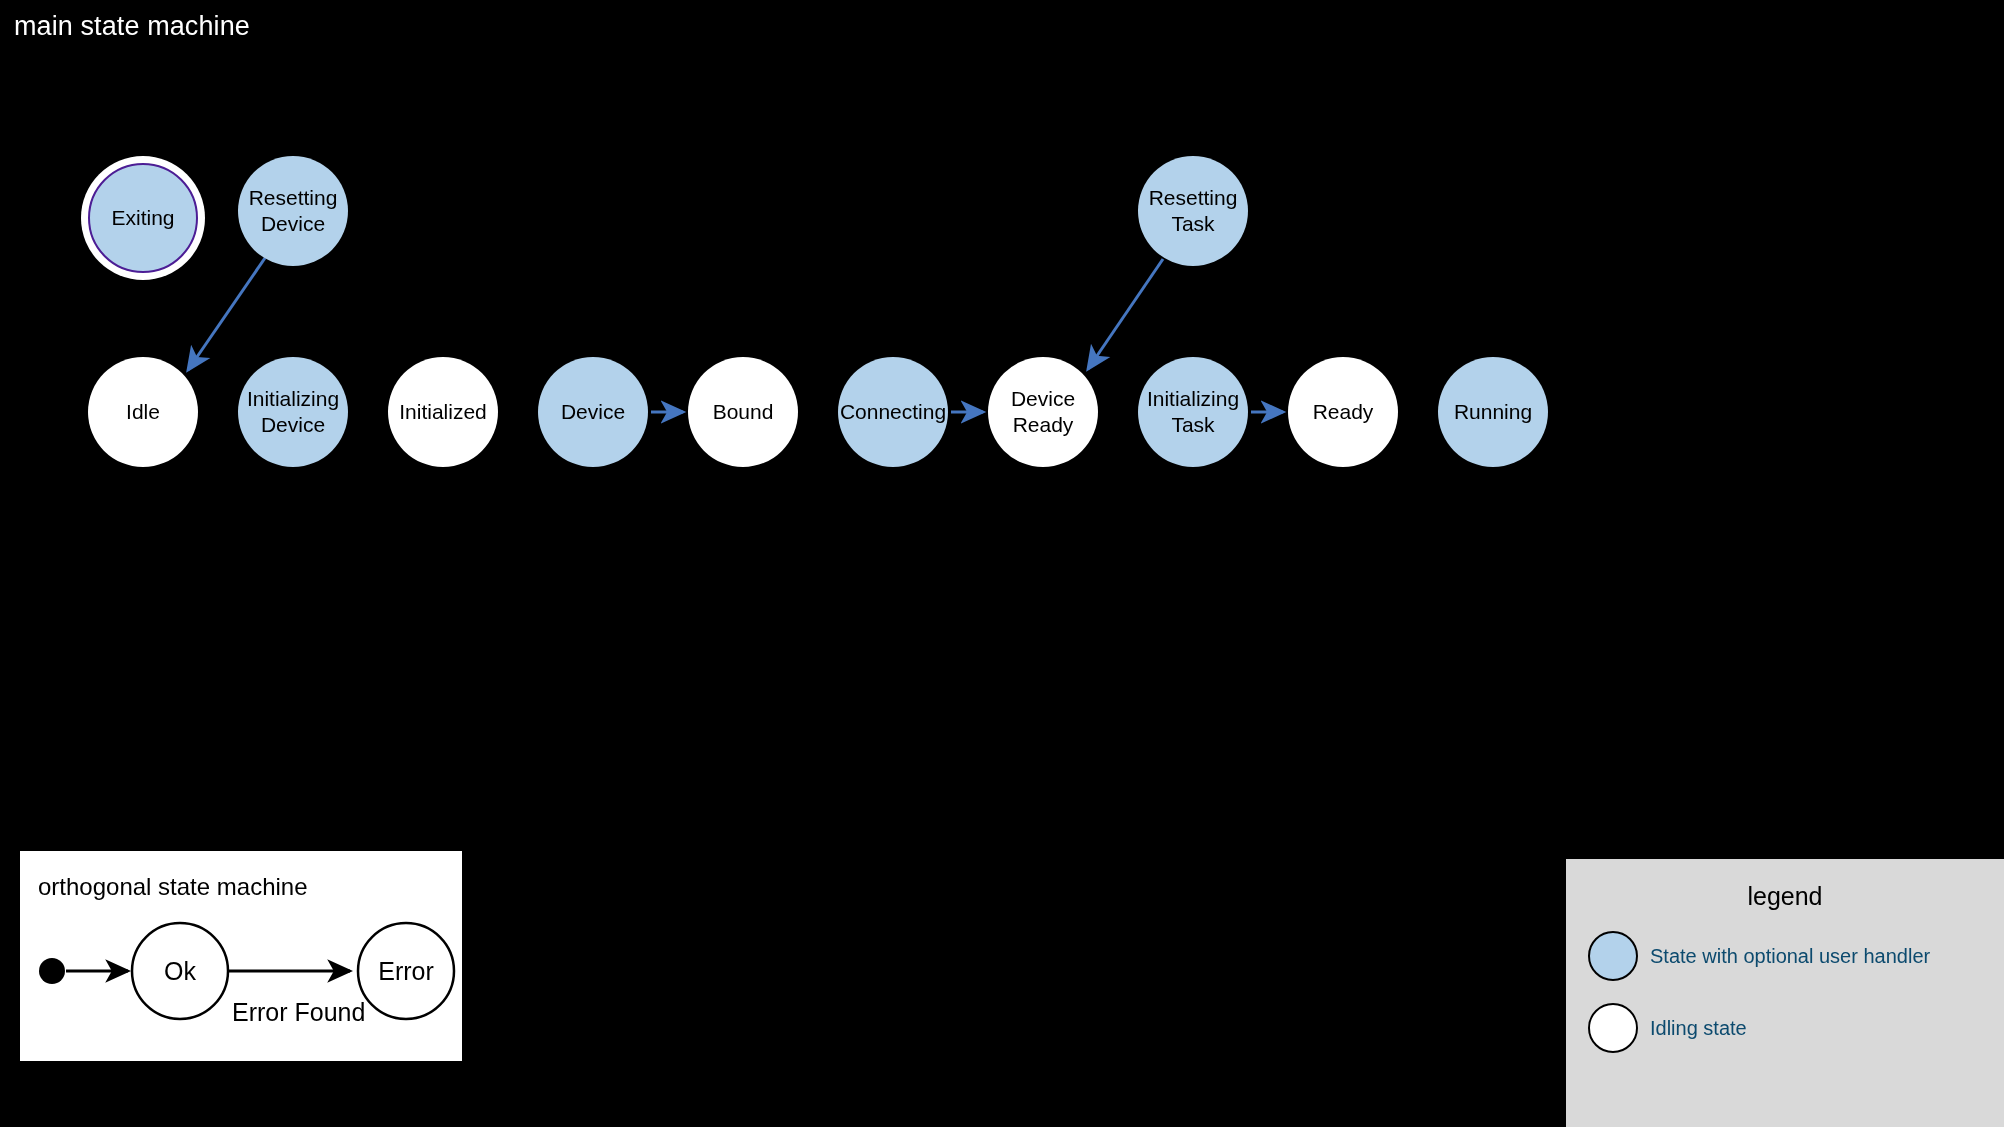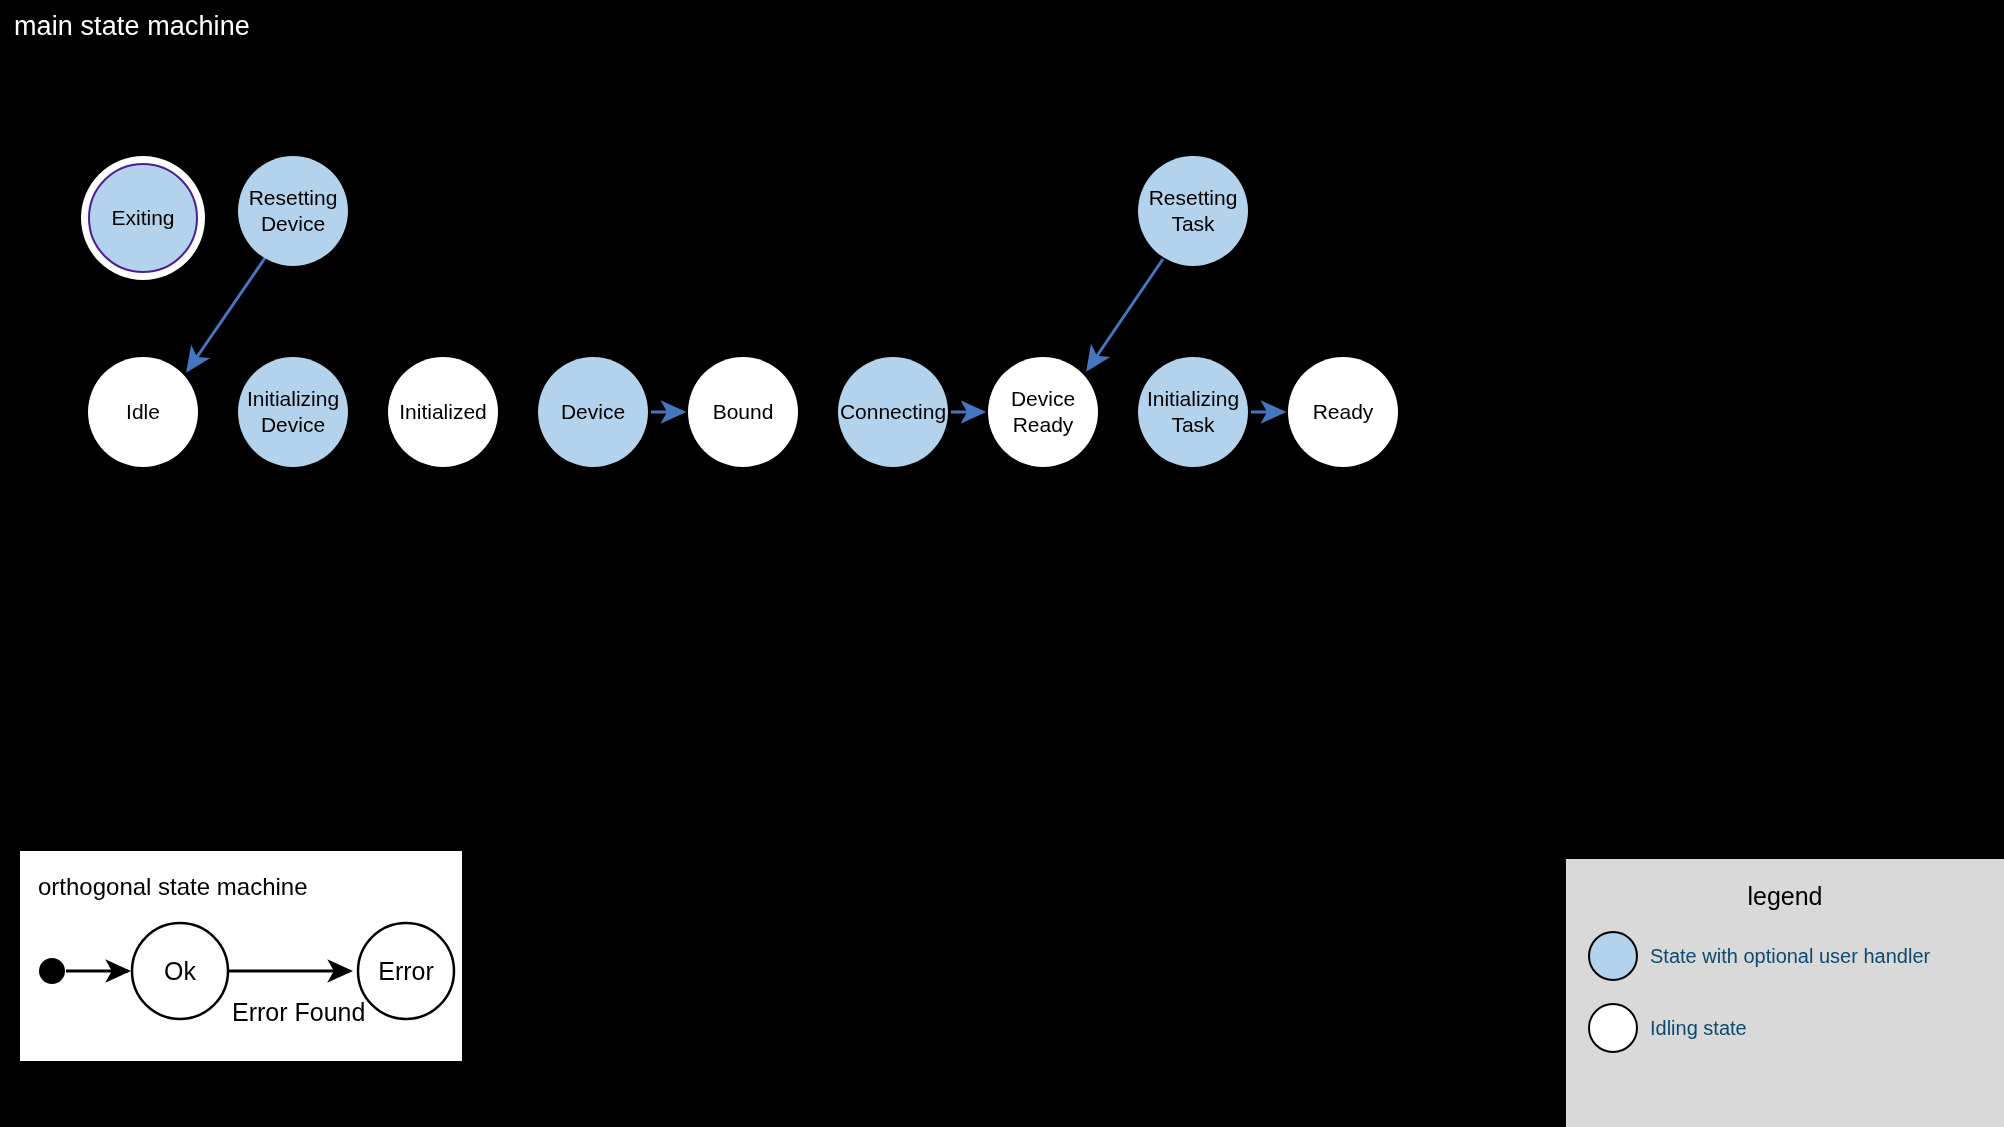--- a/index.html
+++ b/index.html
@@ -242,20 +242,23 @@
 
   <div class="node handler" style="left:1138px; top:357px; width:110px; height:110px;">
     <span class="nlabel">Initializing
 Task</span>
   </div>
 
   <div class="node idling" style="left:1288px; top:357px; width:110px; height:110px;">
     <span class="nlabel">Ready</span>
   </div>
 
+  <div class="node handler" style="left:1438px; top:357px; width:110px; height:110px;">
+    <span class="nlabel">Running</span>
+  </div>
 
   <div id="ortho-panel">
     <div id="ortho-title">orthogonal state machine</div>
 
     <svg id="ortho-svg" viewBox="0 0 446 214" xmlns="http://www.w3.org/2000/svg">
       <defs>
         <marker id="arrowBlack" markerWidth="9" markerHeight="9" refX="7.6" refY="4.5" orient="auto" markerUnits="strokeWidth">
           <path d="M0,0.6 L8.6,4.5 L0,8.4 L2.2,4.5 Z" fill="#000000"></path>
         </marker>
       </defs>

